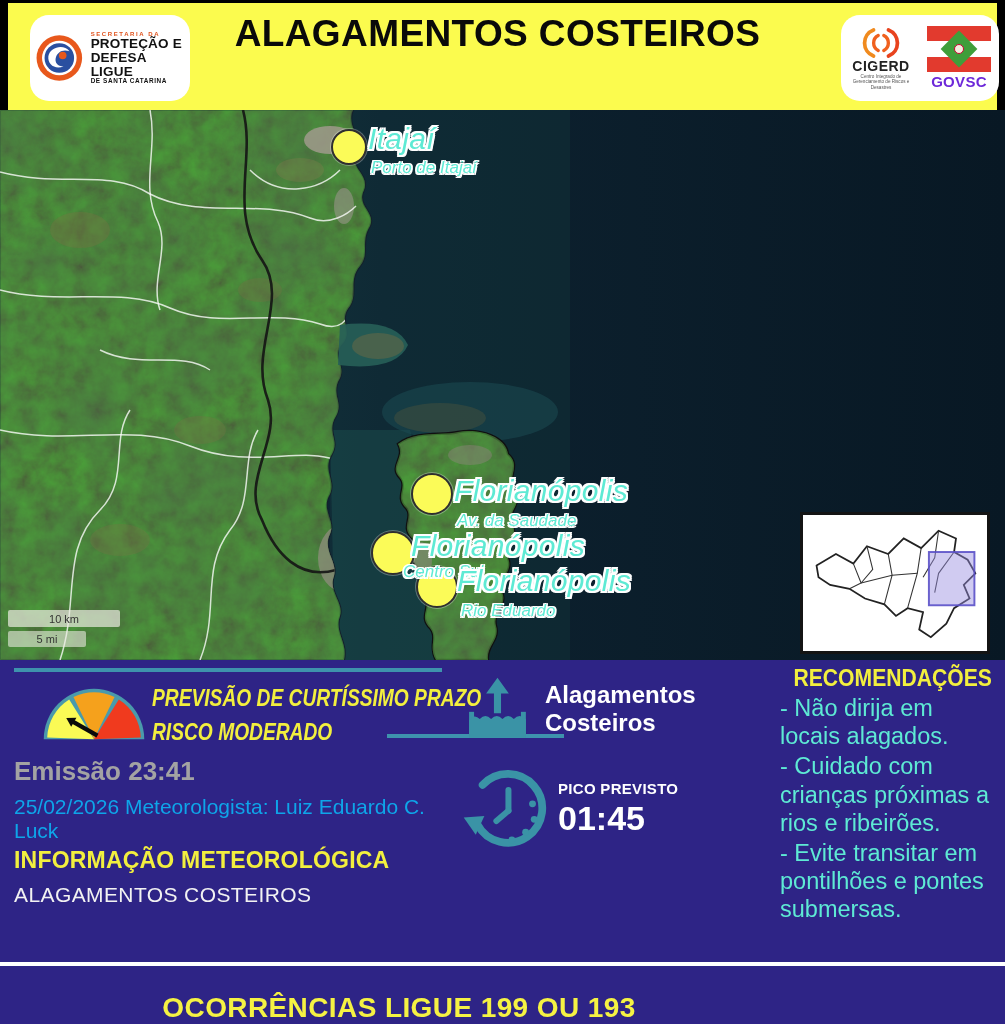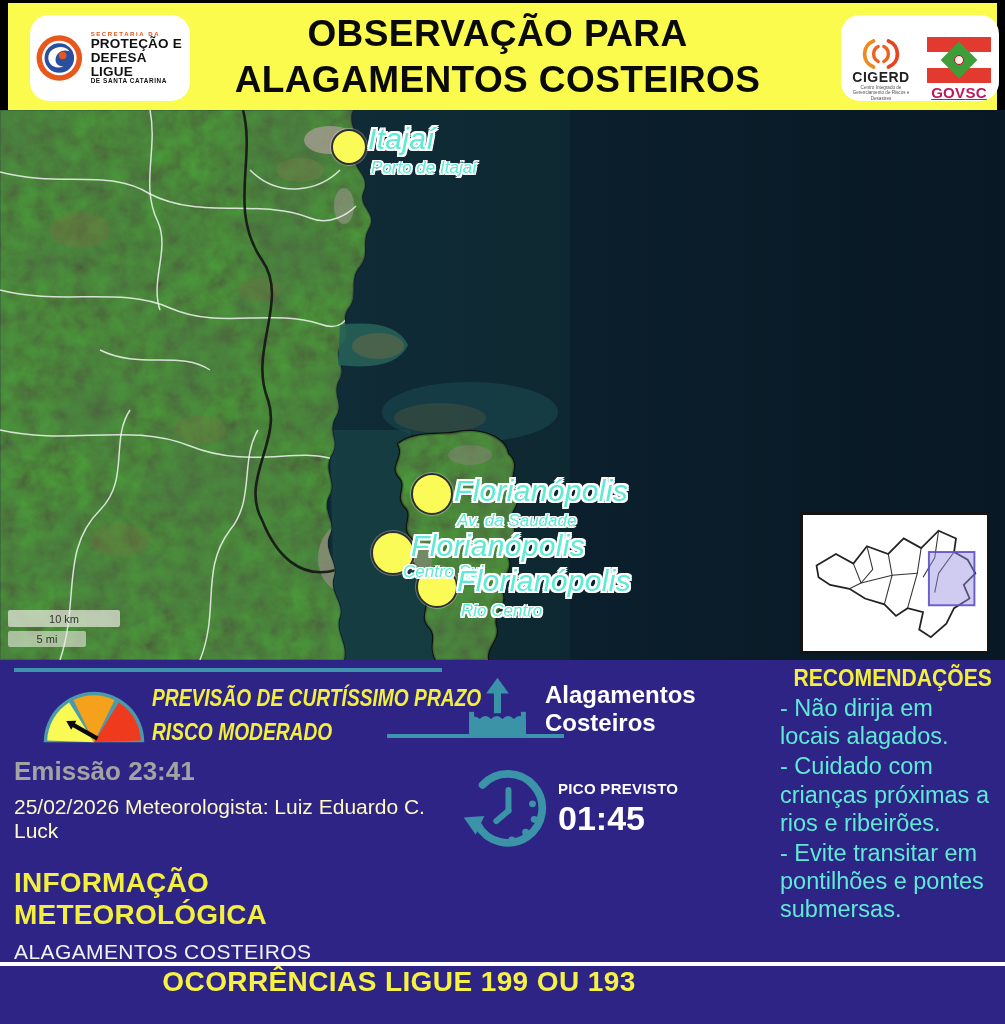--- a/index.html
+++ b/index.html
@@ -10,32 +10,32 @@
   #header{position:absolute;left:0;top:0;width:1005px;height:110px;background:#fbfb4e;
           box-sizing:border-box;border-left:8px solid #000;border-right:8px solid #000;border-top:3px solid #000;}
   .logo-card{position:absolute;background:#fff;border-radius:19px;display:flex;align-items:center;justify-content:center;}
   #logo-left{left:22px;top:12px;width:152px;height:86px;gap:6px;padding:0 4px;}
   .pdc-text{display:flex;flex-direction:column;line-height:1.02;}
   .pdc-l1{font-size:6px;letter-spacing:1.6px;color:#e0521c;font-weight:700;}
   .pdc-l2,.pdc-l3{font-size:13.5px;font-weight:800;color:#111;letter-spacing:.2px;}
   .pdc-l4{font-size:6.4px;font-weight:800;color:#111;letter-spacing:.6px;}
   #title{position:absolute;left:185px;right:195px;top:8px;text-align:center;color:#0a0a0a;
          font-weight:800;font-size:37px;line-height:1.24;letter-spacing:.4px;}
-  #logo-right{left:833px;top:12px;width:158px;height:86px;gap:6px;align-items:flex-end;}
+  #logo-right{left:833px;top:12px;width:158px;height:86px;gap:6px;}
   .cigerd{display:flex;flex-direction:column;align-items:center;width:72px;}
   .cigerd-name{font-size:14px;font-weight:800;color:#222;letter-spacing:.5px;margin-top:-2px;}
   .cigerd-sub{font-size:4.6px;color:#555;text-align:center;line-height:1.2;width:66px;}
   .govsc{display:flex;flex-direction:column;align-items:center;width:72px;}
   .flag{width:64px;height:46px;position:relative;overflow:hidden;}
   .flag .s1{position:absolute;left:0;top:0;width:64px;height:15px;background:#e23a2e;}
   .flag .s2{position:absolute;left:0;top:15px;width:64px;height:16px;background:#fff;}
   .flag .s3{position:absolute;left:0;top:31px;width:64px;height:15px;background:#e23a2e;}
   .flag .diamond{position:absolute;left:19px;top:10px;width:26px;height:26px;background:#3f9e3a;transform:rotate(45deg);}
   .flag .crest{position:absolute;left:27px;top:18px;width:10px;height:10px;border-radius:50%;background:#f5efe0;border:1px solid #c03;box-sizing:border-box;}
-  .govsc-text{font-size:15px;color:#be185d;margin-top:1px;letter-spacing:.3px;text-decoration:underline;}
+  .govsc-text{font-size:15px;color:#6d28d9;margin-top:1px;letter-spacing:.3px;}
   .govsc-text .gov{font-weight:600;}
   .govsc-text .sc{font-weight:900;}
 
   
   #map{position:absolute;left:0;top:110px;width:1005px;height:550px;overflow:hidden;background:#0b1b28;}
   #map svg{position:absolute;left:0;top:0;}
   .marker{position:absolute;border-radius:50%;background:#fbfb58;border:2px solid #2f2f2f;
           transform:translate(-50%,-50%);box-shadow:0 0 0 1px rgba(255,255,255,.3);z-index:5;}
   .map-label{position:absolute;font-style:italic;font-weight:400;color:#5eead4;white-space:nowrap;z-index:6;
      text-shadow:-2px -2px 0 #fff,2px -2px 0 #fff,-2px 2px 0 #fff,2px 2px 0 #fff,-2px 0 0 #fff,2px 0 0 #fff,0 -2px 0 #fff,0 2px 0 #fff;}
@@ -43,45 +43,45 @@
   .map-label.sm{font-size:17px;
      text-shadow:-1.5px -1.5px 0 #fff,1.5px -1.5px 0 #fff,-1.5px 1.5px 0 #fff,1.5px 1.5px 0 #fff,-1.5px 0 0 #fff,1.5px 0 0 #fff,0 -1.5px 0 #fff,0 1.5px 0 #fff;}
   #inset{position:absolute;left:800px;top:402px;width:190px;height:142px;background:#fff;
          border:3px solid #141414;box-sizing:border-box;z-index:7;}
 
   
   .yellow-it{color:#f2ef3e;font-weight:800;font-style:italic;font-size:24px;white-space:nowrap;}
   .cond{display:inline-block;transform:scaleX(.8);transform-origin:0 50%;}
   #panel-left{position:absolute;left:14px;top:668px;width:428px;}
   .teal-line{height:4px;background:#3e93ad;}
-  #gauge-row{display:flex;margin-top:10px;align-items:flex-end;}
+  #gauge-row{display:flex;margin-top:10px;align-items:center;}
   #gauge-icon{margin-left:28px;flex:0 0 auto;}
   #forecast-block{margin-left:6px;margin-top:2px;flex:1;}
   #risk-row{display:flex;align-items:center;margin-top:6px;}
   #risk-row .teal-line{flex:1;margin-left:10px;margin-top:8px;}
   #emission{color:#a3a3a3;font-weight:800;font-size:26px;margin-top:10px;}
-  #meta{color:#fef9c3;font-size:21px;margin-top:8px;}
-  #info-title{color:#f2ef3e;font-weight:800;font-size:28px;margin-top:24px;letter-spacing:.2px;}
+  #meta{color:#0ea5e9;font-size:21px;margin-top:8px;}
+  #info-title{color:#f2ef3e;font-weight:800;font-size:23px;margin-top:4px;letter-spacing:.2px;}
   #info-sub{color:#f2f2f2;font-size:21px;margin-top:9px;letter-spacing:.4px;}
 
   #panel-mid{position:absolute;left:462px;top:668px;width:315px;}
   .mid-row{display:flex;align-items:center;}
   #flood-label{color:#fff;font-weight:800;font-size:24px;margin-left:12px;}
   #peak-block{margin-left:10px;display:flex;flex-direction:column;}
   #peak-label{color:#fff;font-weight:800;font-size:15px;letter-spacing:.3px;}
   #peak-time{color:#fff;font-weight:800;font-size:34px;margin-top:2px;}
 
   #panel-right{position:absolute;left:780px;top:664px;width:218px;}
   #rec-title{color:#f2ef3e;font-weight:800;font-size:24px;text-align:center;}
   #rec-title .cond{transform-origin:50% 50%;transform:scaleX(.88);}
   .rec-item{color:#5eead4;font-size:23.5px;line-height:1.2;margin-top:2px;}
 
   
   #footer-line{position:absolute;left:0;top:962px;width:1005px;height:4px;background:#fff;}
-  #footer{position:absolute;left:0;top:966px;width:798px;height:58px;display:flex;align-items:flex-start;justify-content:center;}
+  #footer{position:absolute;left:0;top:966px;width:798px;height:58px;display:flex;align-items:flex-end;justify-content:center;}
   #footer-text{color:#f5f243;font-weight:800;font-size:28px;letter-spacing:.4px;}
 </style>
 </head>
 <body>
 
 <div id="page">
 
   <div id="header">
 
     <div class="logo-card" id="logo-left">
@@ -94,21 +94,20 @@
       </svg>
       <div class="pdc-text">
         <span class="pdc-l1">SECRETARIA DA</span>
         <span class="pdc-l2">PROTEÇÃO E</span>
         <span class="pdc-l3">DEFESA LIGUE</span>
         <span class="pdc-l4">DE SANTA CATARINA</span>
       </div>
     </div>
 
     <div id="title">
-      <div>OBSERVAÇÃO PARA</div>
       <div>ALAGAMENTOS COSTEIROS</div>
     </div>
 
     <div class="logo-card" id="logo-right">
       <div class="cigerd">
         <svg width="56" height="34" viewBox="0 0 60 36">
           <path d="M22,4 A15,15 0 0 0 22,32" fill="none" stroke="#f08a1e" stroke-width="4" stroke-linecap="round"></path>
           <path d="M27,10 A9,9 0 0 0 27,26" fill="none" stroke="#f0601e" stroke-width="3.6" stroke-linecap="round"></path>
           <path d="M38,4 A15,15 0 0 1 38,32" fill="none" stroke="#e8431e" stroke-width="4" stroke-linecap="round"></path>
           <path d="M33,10 A9,9 0 0 1 33,26" fill="none" stroke="#f0601e" stroke-width="3.6" stroke-linecap="round"></path>
@@ -218,21 +217,21 @@
     <div class="marker" style="left:432px;top:384px;width:38px;height:38px;"></div>
     <div class="map-label lg" style="left:454px;top:364px;"><span>Florianópolis</span></div>
     <div class="map-label sm" style="left:457px;top:401px;"><span>Av. da Saudade</span></div>
 
     <div class="marker" style="left:393px;top:443px;width:40px;height:40px;"></div>
     <div class="map-label lg" style="left:411px;top:419px;"><span>Florianópolis</span></div>
     <div class="map-label sm" style="left:403px;top:452px;"><span>Centro Sul</span></div>
 
     <div class="marker" style="left:437px;top:477px;width:38px;height:38px;"></div>
     <div class="map-label lg" style="left:457px;top:454px;"><span>Florianópolis</span></div>
-    <div class="map-label sm" style="left:461px;top:491px;"><span>Rio Centro</span></div>
+    <div class="map-label sm" style="left:461px;top:491px;"><span>Rio Eduardo</span></div>
 
     <div id="inset">
       <svg width="184" height="136" viewBox="0 0 190 140">
         <path d="M14,52 L34,40 L52,50 L66,32 L88,40 L104,24 L122,34 L140,16 L158,24 L156,38 L170,46 L178,60 L166,72 L172,86 L156,96 L148,112 L132,126 L120,118 L124,100 L108,96 L96,104 L84,92 L64,86 L48,76 L28,72 L16,64 Z" fill="#fff" stroke="#222" stroke-width="1.8"></path>
         <g fill="none" stroke="#333" stroke-width="1.1">
           <path d="M52,50 L60,70 L48,76"></path>
           <path d="M66,32 L72,56 L60,70"></path>
           <path d="M88,40 L92,62 L84,92"></path>
           <path d="M122,34 L118,60 L108,96"></path>
           <path d="M140,16 L136,44 L124,64"></path>

